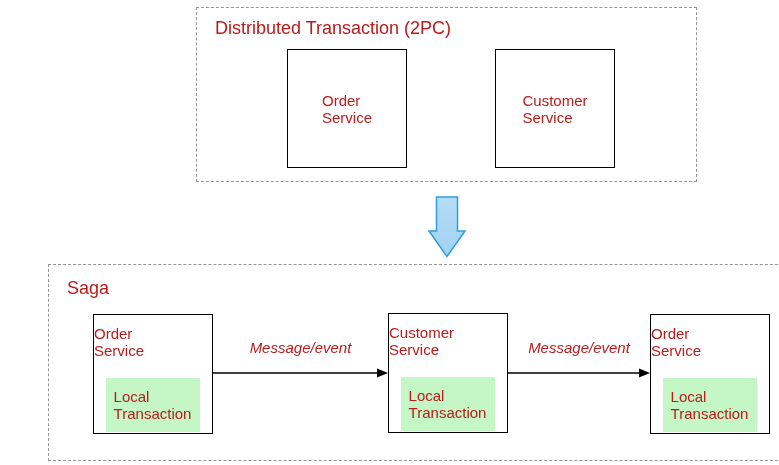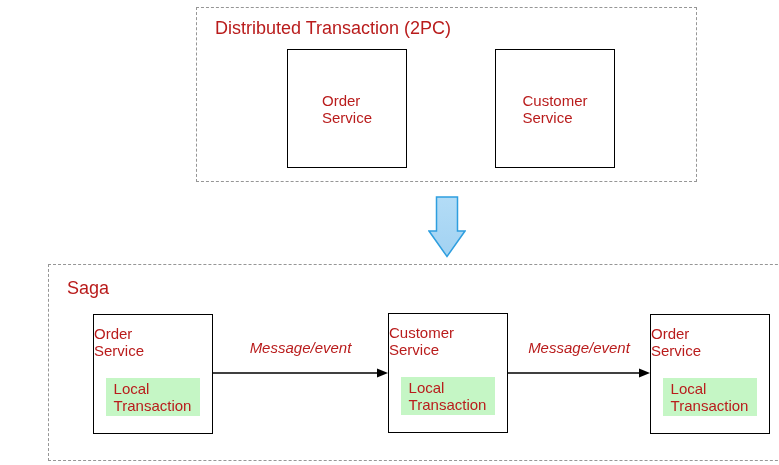--- a/index.html
+++ b/index.html
@@ -53,21 +53,21 @@
   .saga-node { height: 120px; }
   .saga-node .node-label { margin-top: 10px; }
   #saga-node-1 { left: 44px;  top: 49px; }
   #saga-node-2 { left: 339px; top: 48px; }
   #saga-node-3 { left: 601px; top: 49px; }
   .local {
     position: absolute;
     left: 11.5px;
     top: 62.5px;
     width: 94px;
-    height: 38px;
+    height: 54px;
     background: #c5f6c5;
     display: flex;
     align-items: center;
     justify-content: center;
     white-space: pre-line;
     font-size: 15px;
     line-height: 17px;
   }
 
   .edge-svg { position: absolute; overflow: visible; }

